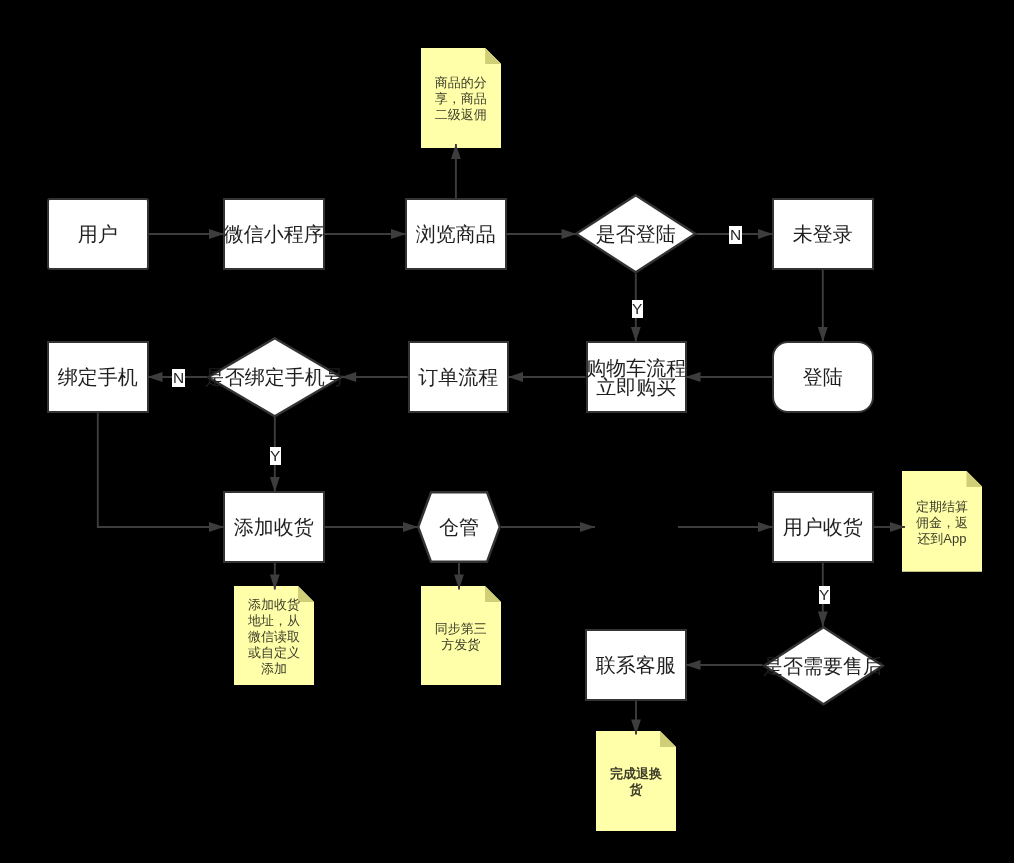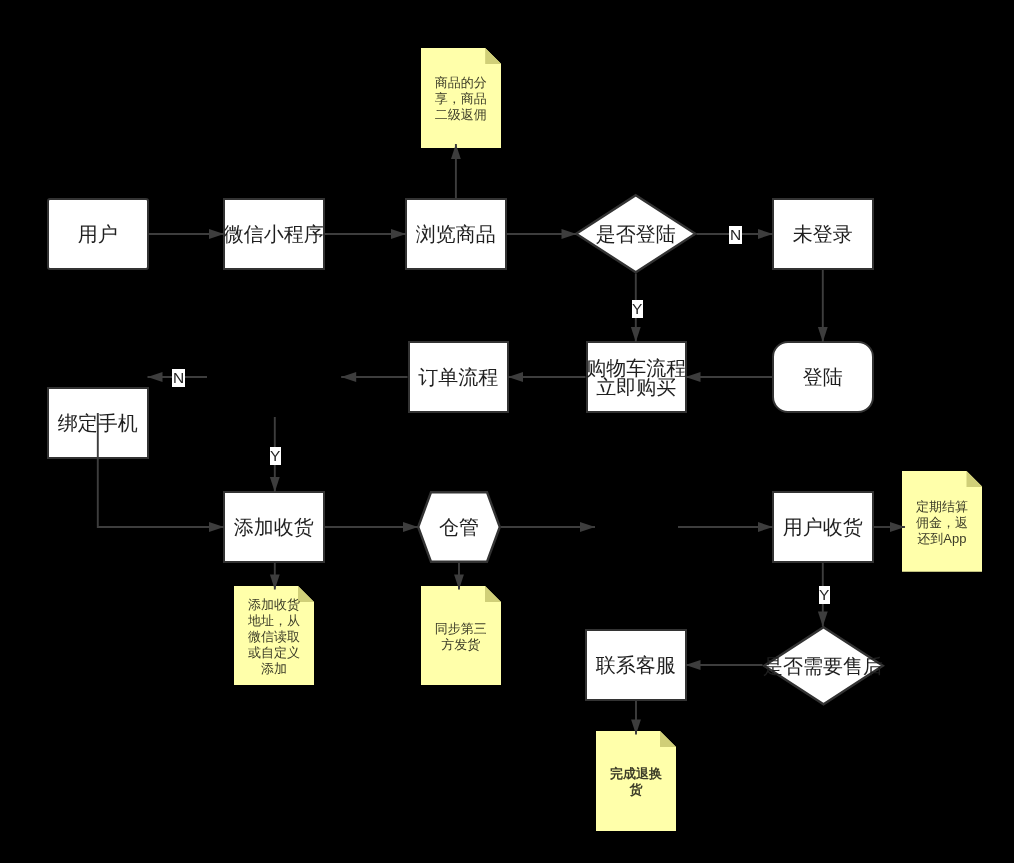--- a/index.html
+++ b/index.html
@@ -143,22 +143,28 @@
 </div>
 <div class="node shape-node diamond-node" style="left:575px;top:194px;width:121.5px;height:79.5px;">
   <svg width="121.5" height="79.5" viewBox="0 0 121.5 79.5">
         <polygon points="60.75,1.2 120.3,39.75 60.75,78.3 1.2,39.75" class="node-shape-path" stroke-width="2.4" stroke-linejoin="miter"></polygon>
       </svg>
   <div class="node-label">是否登陆</div>
 </div>
 <div class="node rect-node" style="left:772px;top:198px;width:101.5px;height:72px;">
   <div class="node-label">未登录</div>
 </div>
-<div class="node rect-node" style="left:47px;top:341px;width:101.5px;height:72px;margin-top:46px;">
+<div class="node rect-node" style="left:47px;top:341px;width:101.5px;height:72px;">
   <div class="node-label">绑定手机</div>
+</div>
+<div class="node shape-node diamond-node" style="left:207px;top:336.5px;width:135.5px;height:80.5px;">
+  <svg width="135.5" height="80.5" viewBox="0 0 135.5 80.5">
+        <polygon points="67.75,1.2 134.3,40.25 67.75,79.3 1.2,40.25" class="node-shape-path" stroke-width="2.4" stroke-linejoin="miter"></polygon>
+      </svg>
+  <div class="node-label">是否绑定手机号</div>
 </div>
 <div class="node rect-node" style="left:407.5px;top:341px;width:101.5px;height:72px;">
   <div class="node-label">订单流程</div>
 </div>
 <div class="node rect-node" style="left:585.5px;top:341px;width:101.5px;height:72px;">
   <div class="node-label">购物车流程
 立即购买</div>
 </div>
 <div class="node rect-node" style="left:772px;top:341px;width:101.5px;height:72px;border-radius:16px;">
   <div class="node-label">登陆</div>

